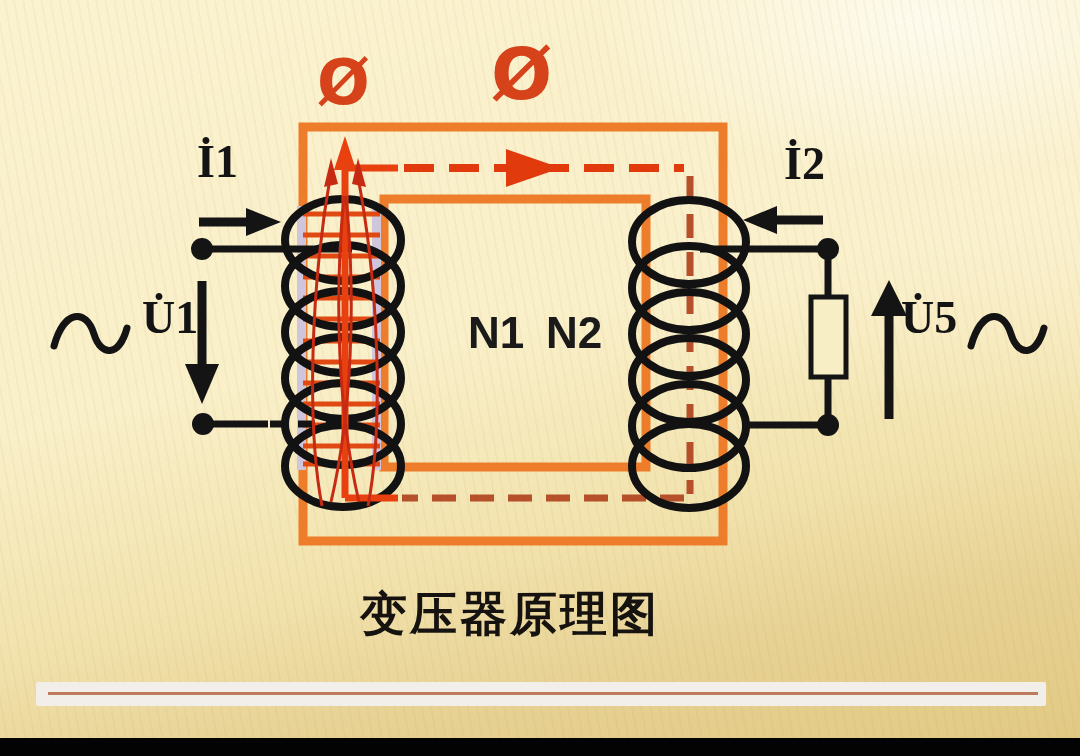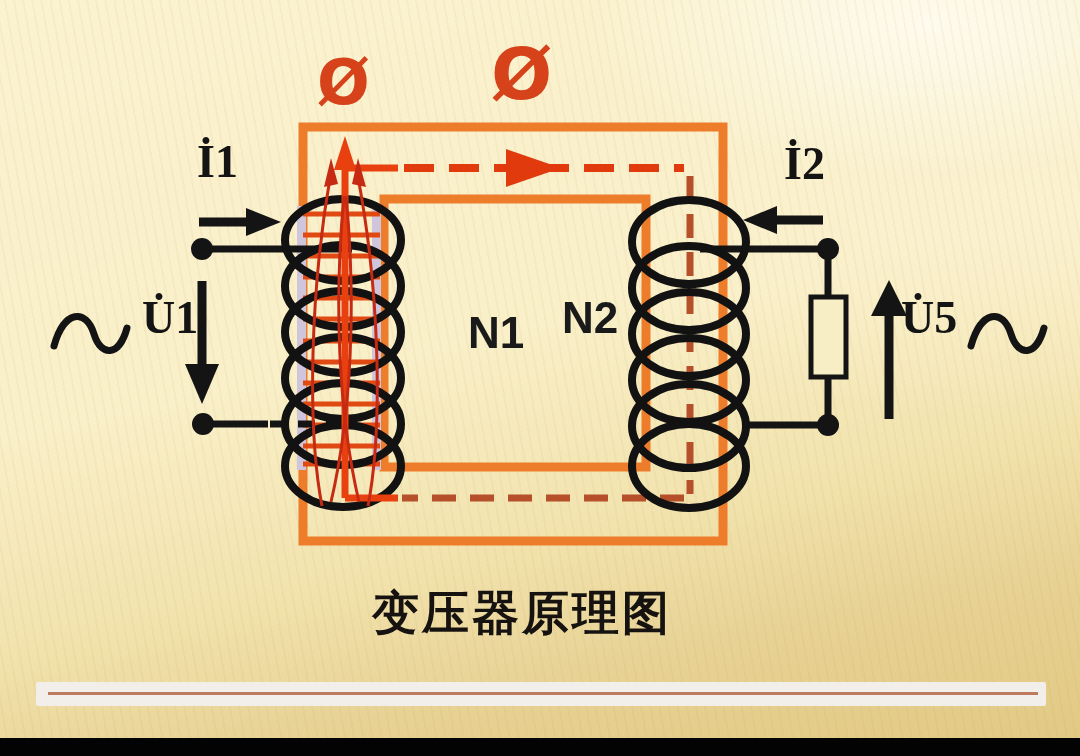--- a/index.html
+++ b/index.html
@@ -18,26 +18,26 @@
   .diagram-svg{position:absolute;left:0;top:0;}
   .lbl{position:absolute;line-height:1;color:#141414;white-space:nowrap;}
   .serif-lbl{font-family:"Liberation Serif","DejaVu Serif",serif;font-weight:700;font-size:46px;}
   .sans-lbl{font-family:"Liberation Sans","DejaVu Sans",sans-serif;font-weight:700;font-size:44px;color:#1a1a1a;}
   .phi{position:absolute;line-height:1;font-family:"DejaVu Sans",sans-serif;font-weight:700;color:#D6421A;}
   .phi-small{left:317px;top:52px;font-size:62px;}
   .phi-large{left:491px;top:38px;font-size:72px;}
   .lbl-i1{left:197px;top:139px;}
   .lbl-u1{left:142px;top:295px;}
   .lbl-n1{left:420px;top:311px;margin-left:48px;}
-  .lbl-n2{left:546px;top:296px;margin-left:16px;}
+  .lbl-n2{left:546px;top:311px;}
   .lbl-i2{left:784px;top:141px;}
   .lbl-u2{left:901px;top:295px;}
   .caption{
-    position:absolute;left:372px;top:588px;
-    font-family:Liberation Serif, serif;
+    position:absolute;left:360px;top:588px;
+    font-family:Liberation Sans, sans-serif;
     font-weight:700;font-size:47px;letter-spacing:3px;color:#151210;line-height:1.1;
   }
   .footer-bar{
     position:absolute;left:36px;top:682px;width:1010px;height:24px;
     background:#f2efea;border-radius:2px;
   }
   .footer-line{
     position:absolute;left:12px;top:10px;width:990px;height:3px;
     background:#BD7A5C;
   }

